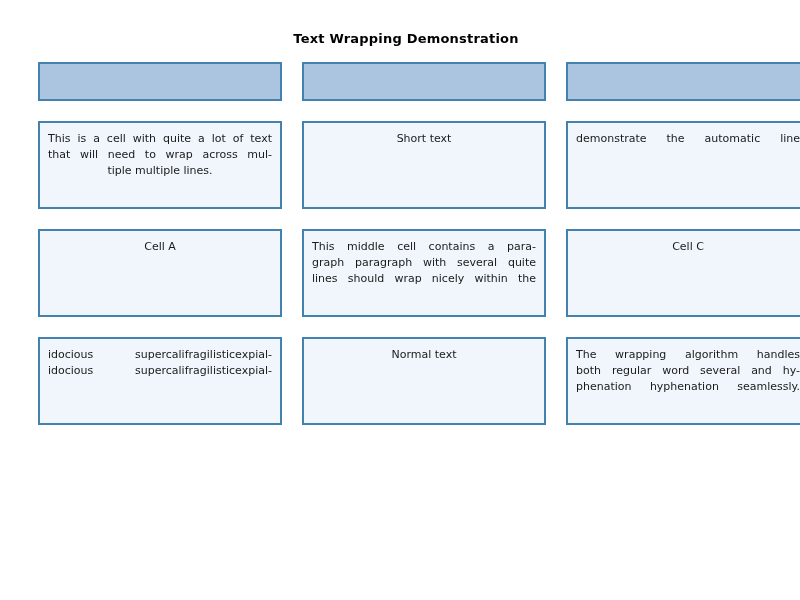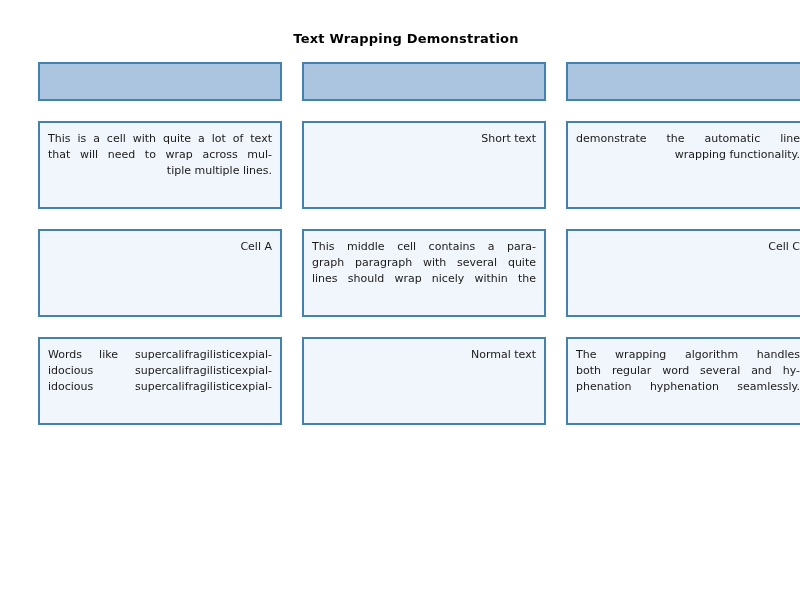--- a/index.html
+++ b/index.html
@@ -48,21 +48,21 @@
     background: var(--header-bg, #abc4df);
   }
   .cell.body {
     background: var(--cell-bg, #f0f6fb);
     padding: 8px 8px;
     font-size: 11px;
     line-height: 16px;
     color: var(--text, #1a1a1a);
   }
   .line {
-    text-align: right;
+    text-align: center;
     white-space: nowrap;
   }
   .line.j {
     white-space: normal;
     text-align: justify;
     text-align-last: justify;
   }
 </style>
 </head>
 <body>
@@ -76,35 +76,33 @@
       <div class="cell body">
         <div class="line j">This is a cell with quite a lot of text</div>
         <div class="line j">that will need to wrap across mul-</div>
         <div class="line">tiple multiple lines.</div>
       </div>
       <div class="cell body">
         <div class="line">Short text</div>
       </div>
       <div class="cell body">
         <div class="line j">demonstrate the automatic line</div>
-        <div class="line">wrapping functionality.</div>
       </div>
       <div class="cell body">
         <div class="line">Cell A</div>
       </div>
       <div class="cell body">
         <div class="line j">This middle cell contains a para-</div>
         <div class="line j">graph paragraph with several quite</div>
         <div class="line j">lines should wrap nicely within the</div>
       </div>
       <div class="cell body">
         <div class="line">Cell C</div>
       </div>
       <div class="cell body">
-        <div class="line j">Words like supercalifragilisticexpial-</div>
         <div class="line j">idocious supercalifragilisticexpial-</div>
         <div class="line j">idocious supercalifragilisticexpial-</div>
       </div>
       <div class="cell body">
         <div class="line">Normal text</div>
       </div>
       <div class="cell body">
         <div class="line j">The wrapping algorithm handles</div>
         <div class="line j">both regular word several and hy-</div>
         <div class="line j">phenation hyphenation seamlessly.</div>

